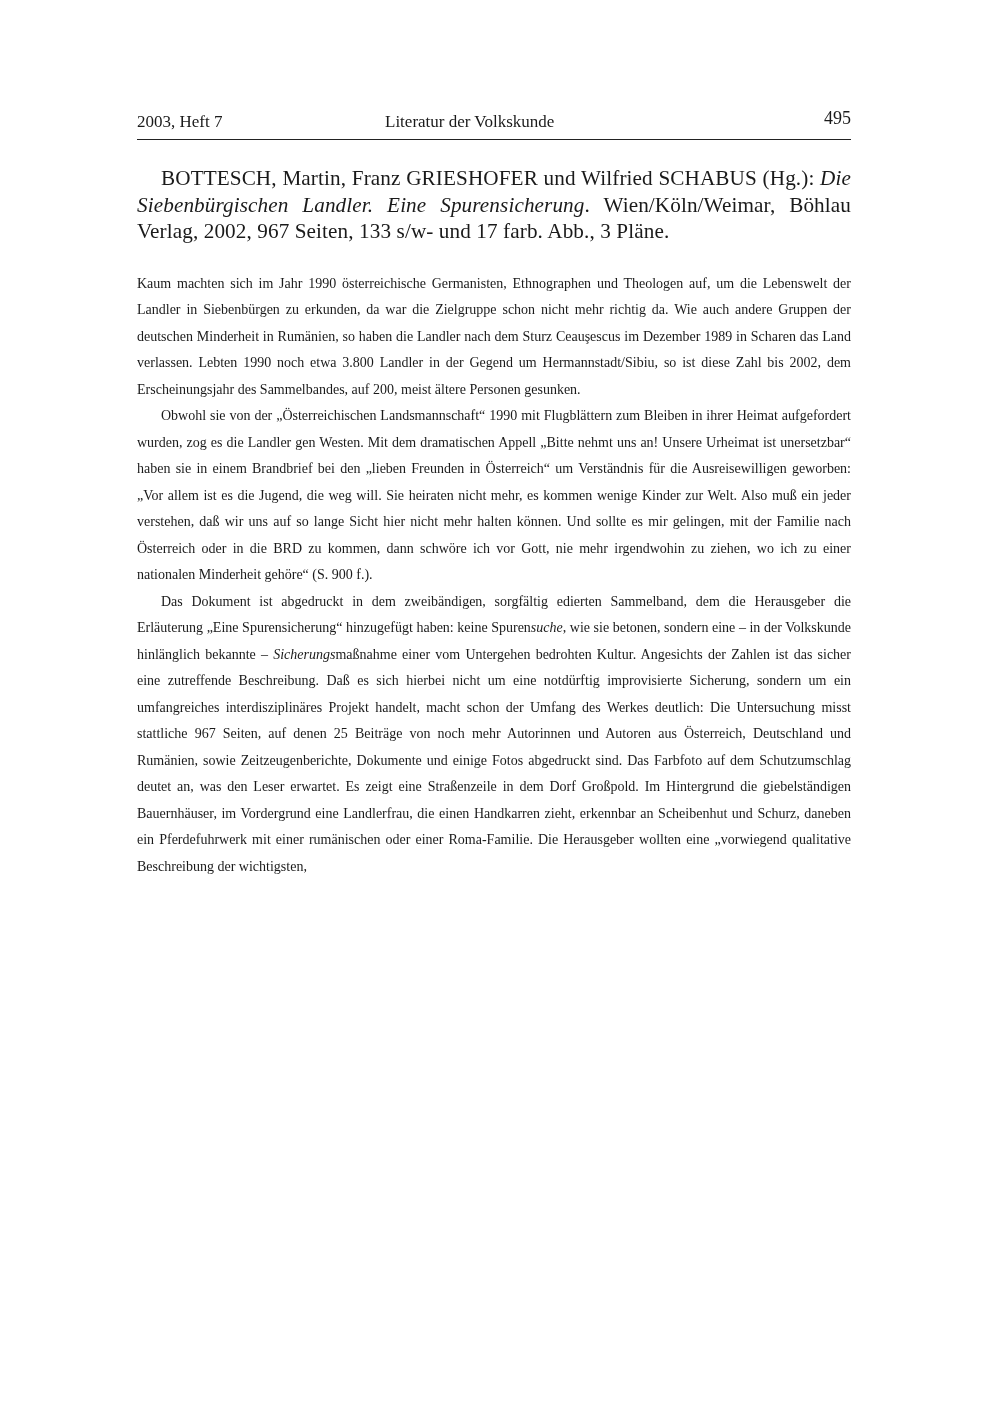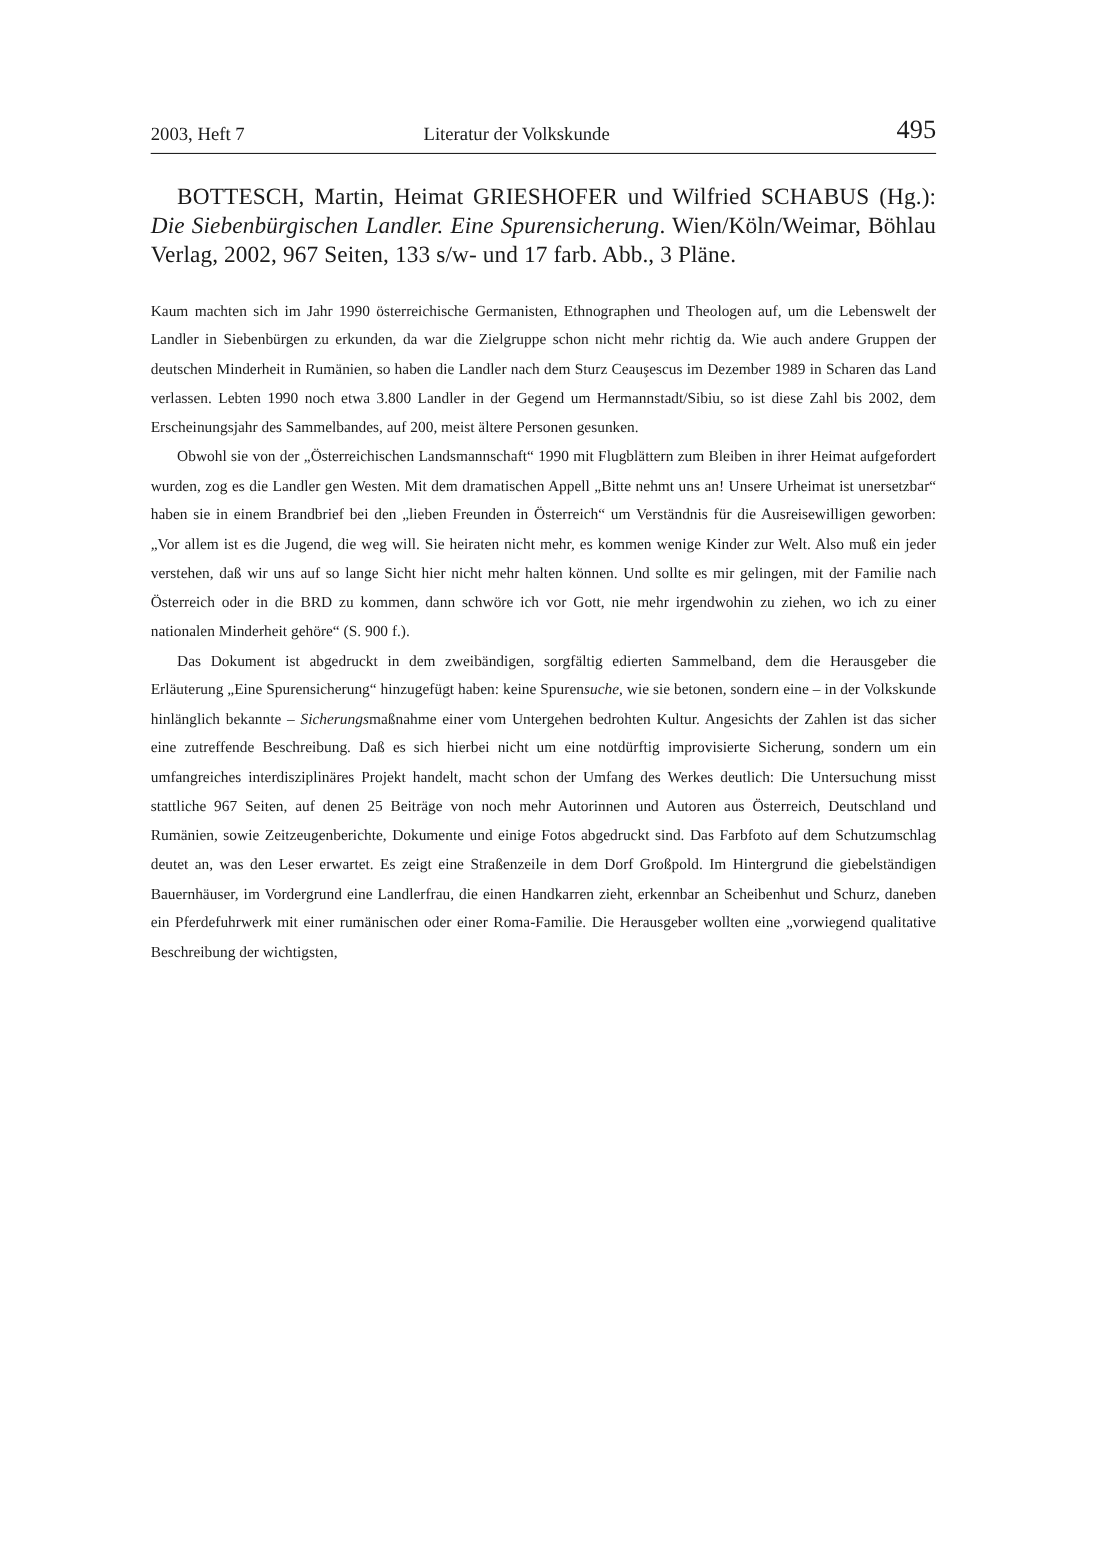--- a/index.html
+++ b/index.html
@@ -35,21 +35,21 @@
     .rh-center {
       position: absolute;
       left: 224px;
       top: 4px;
       margin-left: 24px;
     }
     .rh-right {
       position: absolute;
       right: 0;
       top: 0;
-      font-size: 24px;
+      font-size: 18px;
     }
     .rule {
       height: 0;
       border-top: 1.4px solid #222;
       margin-top: 1px;
       width: 714px;
     }
     .citation {
       margin-top: 25px;
       font-size: 21.2px;
@@ -79,21 +79,21 @@
 
 <div class="page">
 
   <div class="running-head">
     <span class="rh-left">2003, Heft 7</span>
     <span class="rh-center">Literatur der Volkskunde</span>
     <span class="rh-right">495</span>
   </div>
   <div class="rule"></div>
 
-  <div class="citation"><span>BOTTESCH, Martin, Heimat GRIESHOFER und Wilfried SCHABUS (Hg.): </span><i>Die Siebenbürgischen Landler. Eine Spurensicherung</i><span>. Wien/Köln/Weimar, Böhlau Verlag, 2002, 967 Seiten, 133 s/w- und 17 farb. Abb., 3 Pläne.</span></div>
+  <div class="citation"><span>BOTTESCH, Martin, Franz GRIESHOFER und Wilfried SCHABUS (Hg.): </span><i>Die Siebenbürgischen Landler. Eine Spurensicherung</i><span>. Wien/Köln/Weimar, Böhlau Verlag, 2002, 967 Seiten, 133 s/w- und 17 farb. Abb., 3 Pläne.</span></div>
 
   <div class="body">
     <p class="first"><span>Kaum machten sich im Jahr 1990 österreichische Germanisten, Ethnographen und Theologen auf, um die Lebenswelt der Landler in Siebenbürgen zu erkunden, da war die Zielgruppe schon nicht mehr richtig da. Wie auch andere Gruppen der deutschen Minderheit in Rumänien, so haben die Landler nach dem Sturz Ceauşescus im Dezember 1989 in Scharen das Land verlassen. Lebten 1990 noch etwa 3.800 Landler in der Gegend um Hermannstadt/Sibiu, so ist diese Zahl bis 2002, dem Erscheinungsjahr des Sammelbandes, auf 200, meist ältere Personen gesunken.</span></p>
     <p><span>Obwohl sie von der „Österreichischen Landsmannschaft“ 1990 mit Flugblättern zum Bleiben in ihrer Heimat aufgefordert wurden, zog es die Landler gen Westen. Mit dem dramatischen Appell „Bitte nehmt uns an! Unsere Urheimat ist unersetzbar“ haben sie in einem Brandbrief bei den „lieben Freunden in Österreich“ um Verständnis für die Ausreisewilligen geworben: „Vor allem ist es die Jugend, die weg will. Sie heiraten nicht mehr, es kommen wenige Kinder zur Welt. Also muß ein jeder verstehen, daß wir uns auf so lange Sicht hier nicht mehr halten können. Und sollte es mir gelingen, mit der Familie nach Österreich oder in die BRD zu kommen, dann schwöre ich vor Gott, nie mehr irgendwohin zu ziehen, wo ich zu einer nationalen Minderheit gehöre“ (S. 900 f.).</span></p>
     <p><span>Das Dokument ist abgedruckt in dem zweibändigen, sorgfältig edierten Sammelband, dem die Herausgeber die Erläuterung „Eine Spurensicherung“ hinzugefügt haben: keine Spuren</span><i>suche</i><span>, wie sie betonen, sondern eine – in der Volkskunde hinlänglich bekannte – </span><i>Sicherungs</i><span>maßnahme einer vom Untergehen bedrohten Kultur. Angesichts der Zahlen ist das sicher eine zutreffende Beschreibung. Daß es sich hierbei nicht um eine notdürftig improvisierte Sicherung, sondern um ein umfangreiches interdisziplinäres Projekt handelt, macht schon der Umfang des Werkes deutlich: Die Untersuchung misst stattliche 967 Seiten, auf denen 25 Beiträge von noch mehr Autorinnen und Autoren aus Österreich, Deutschland und Rumänien, sowie Zeitzeugenberichte, Dokumente und einige Fotos abgedruckt sind. Das Farbfoto auf dem Schutzumschlag deutet an, was den Leser erwartet. Es zeigt eine Straßenzeile in dem Dorf Großpold. Im Hintergrund die giebelständigen Bauernhäuser, im Vordergrund eine Landlerfrau, die einen Handkarren zieht, erkennbar an Scheibenhut und Schurz, daneben ein Pferdefuhrwerk mit einer rumänischen oder einer Roma-Familie. Die Herausgeber wollten eine „vorwiegend qualitative Beschreibung der wichtigsten,</span></p>
   </div>
 
 </div>
 
 </body></html>

